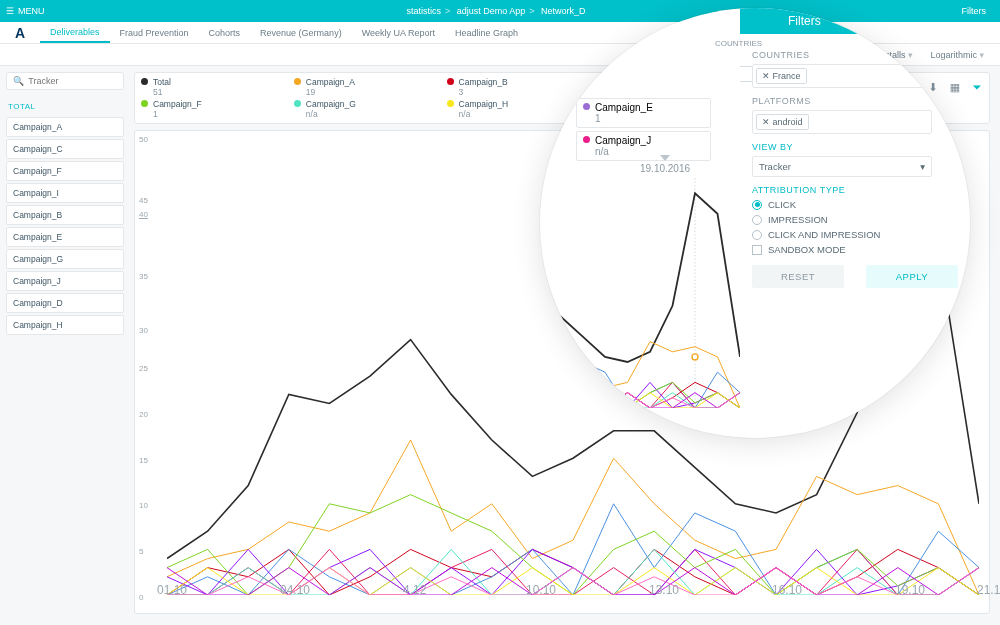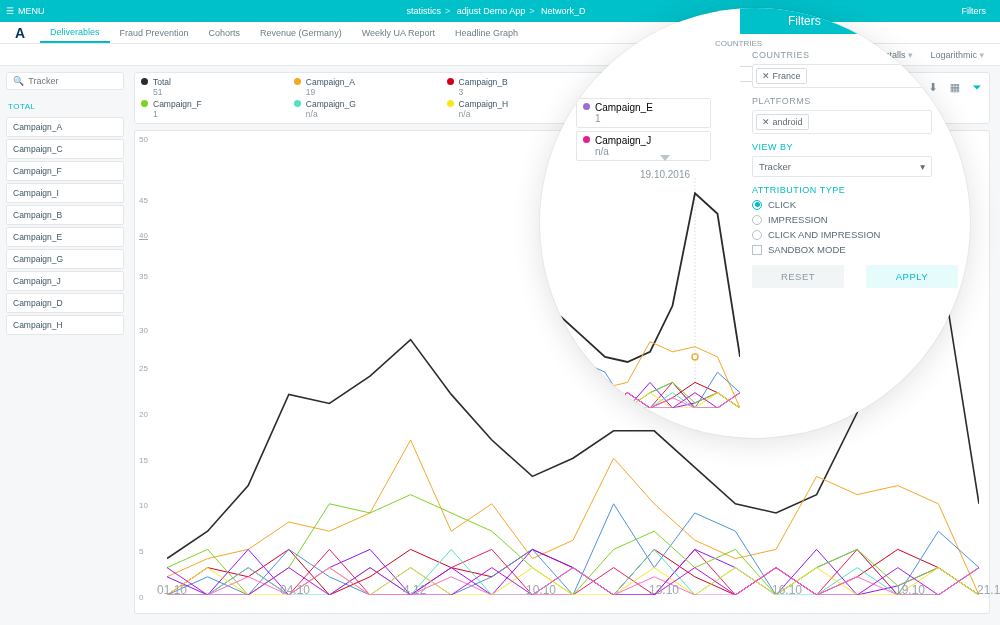--- a/index.html
+++ b/index.html
@@ -180,21 +180,21 @@
           </svg></div>
       <div id="yticks">
           <span class="ylabel" style="top: 462px;">0</span>
           <span class="ylabel" style="top: 416.2px;">5</span>
           <span class="ylabel" style="top: 370.4px;">10</span>
           <span class="ylabel" style="top: 324.6px;">15</span>
           <span class="ylabel" style="top: 278.8px;">20</span>
           <span class="ylabel" style="top: 233px;">25</span>
           <span class="ylabel" style="top: 187.2px; margin-top: 8px;">30</span>
           <span class="ylabel" style="top: 141.4px;">35</span>
-          <span class="ylabel" style="top: 100px; text-decoration: underline;">40</span>
+          <span class="ylabel" style="top: 79px; text-decoration: underline;">40</span>
           <span class="ylabel" style="top: 65px;">45</span>
           <span class="ylabel" style="top: 4px;">50</span>
         </div>
         <div id="xticks">
           <span class="xlabel" style="left: 22px;">01.10</span>
           <span class="xlabel" style="left: 145px;">04.10</span>
           <span class="xlabel" style="left: 268px;">4.12</span>
           <span class="xlabel" style="left: 391px;">10.10</span>
           <span class="xlabel" style="left: 514px;">13.10</span>
           <span class="xlabel" style="left: 637px;">16.10</span>
@@ -251,21 +251,21 @@
           <span class="dot" style="background:#9b6dd7"></span>
           <span><span class="lbl">Campaign_E</span><span class="val">1</span></span>
         </div>
       <div class="leg">
           <span class="dot" style="background:#e91e8c"></span>
           <span><span class="lbl">Campaign_J</span><span class="val">n/a</span></span>
         </div>
     </div>
     <div class="zoom-tip">
       <div class="marker"></div>
-      <div style="margin-top:8px">19.10.2016</div>
+      <div style="margin-top:2px">19.10.2016</div>
     </div>
     <div class="zoom-plot"><svg id="zoomsvg" preserveAspectRatio="none" viewBox="0 0 180 230">
           <line x1="135" y1="0" x2="135" y2="230" stroke="#b9c3ca" stroke-width="0.6" stroke-dasharray="1.5 2"></line>
           <path d="M 0.0 138.0 L 22.5 158.4 L 45.0 178.9 L 67.5 184.0 L 90.0 173.8 L 112.5 127.8 L 135.0 15.3 L 157.5 35.8 L 180.0 178.9 " fill="none" stroke="#2b2b2b" stroke-width="1.8"></path>
           <path d="M 0.0 178.9 L 22.5 199.3 L 45.0 209.6 L 67.5 204.4 L 90.0 163.6 L 112.5 173.8 L 135.0 168.7 L 157.5 178.9 L 180.0 230.0 " fill="none" stroke="#f5a623" stroke-width="1"></path>
           <path d="M 0.0 204.4 L 22.5 219.8 L 45.0 230.0 L 67.5 214.7 L 90.0 230.0 L 112.5 219.8 L 135.0 204.4 L 157.5 214.7 L 180.0 230.0 " fill="none" stroke="#d0021b" stroke-width="1"></path>
           <path d="M 0.0 214.7 L 22.5 184.0 L 45.0 194.2 L 67.5 230.0 L 90.0 214.7 L 112.5 204.4 L 135.0 230.0 L 157.5 194.2 L 180.0 214.7 " fill="none" stroke="#4a90e2" stroke-width="1"></path>
           <path d="M 0.0 230.0 L 22.5 204.4 L 45.0 230.0 L 67.5 214.7 L 90.0 230.0 L 112.5 204.4 L 135.0 230.0 L 157.5 230.0 L 180.0 214.7 " fill="none" stroke="#e91e63" stroke-width="1"></path>
           <path d="M 0.0 230.0 L 22.5 204.4 L 45.0 214.7 L 67.5 230.0 L 90.0 204.4 L 112.5 230.0 L 135.0 224.9 L 157.5 214.7 L 180.0 230.0 " fill="none" stroke="#9013fe" stroke-width="1"></path>
           <path d="M 0.0 194.2 L 22.5 214.7 L 45.0 204.4 L 67.5 230.0 L 90.0 214.7 L 112.5 204.4 L 135.0 224.9 L 157.5 214.7 L 180.0 230.0 " fill="none" stroke="#7ed321" stroke-width="1"></path>

